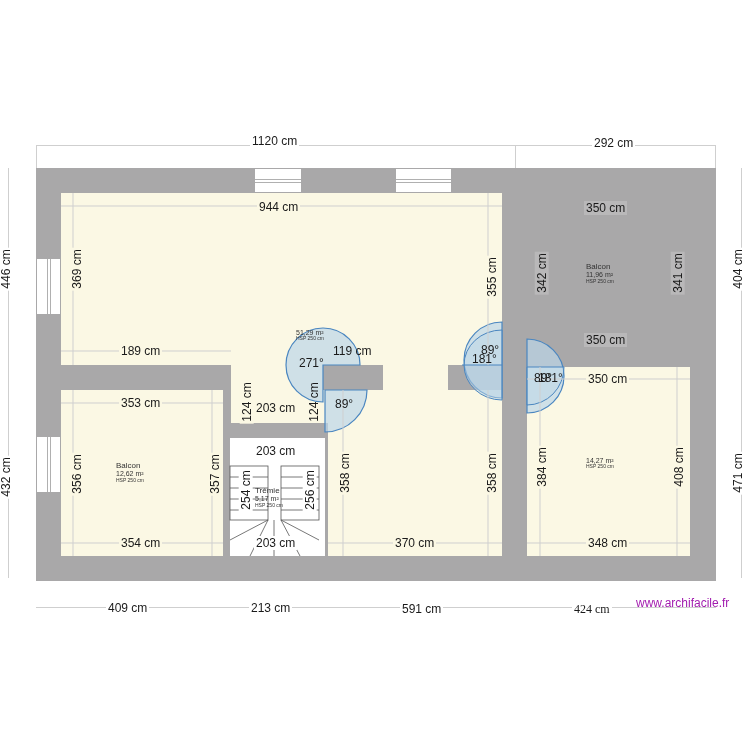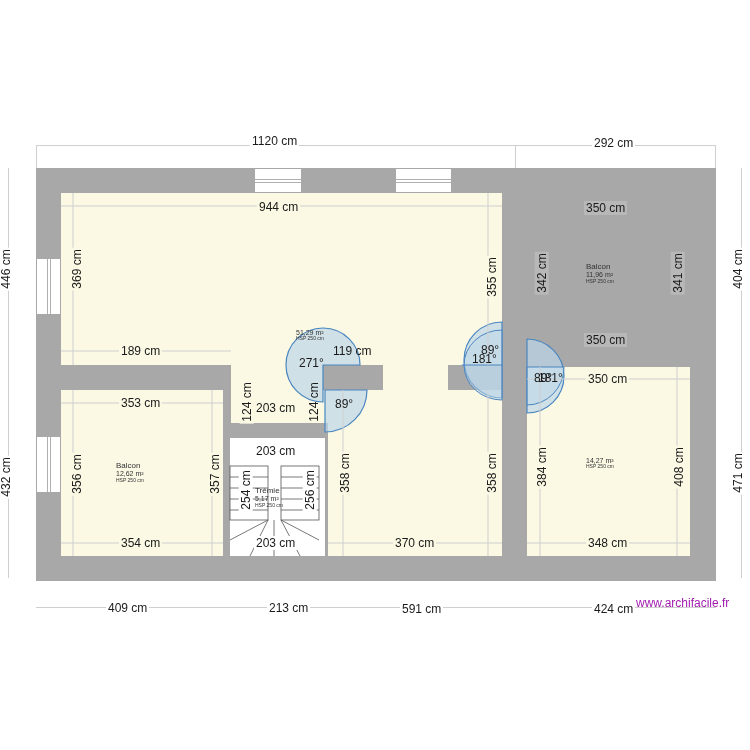--- a/index.html
+++ b/index.html
@@ -42,23 +42,23 @@
   <div class="dimline" style="left:741px;top:168px;width:1px;height:410px;"></div>
   <div class="dimline" style="left:36px;top:607px;width:680px;height:1px;"></div>
 
   <span class="dim bgw" style="left:250px;top:134px;">1120 cm</span>
   <span class="dim bgw" style="left:592px;top:136px;">292 cm</span>
   <span class="dim vert bgw" style="left:-16px;top:262px;">446 cm</span>
   <span class="dim vert bgw" style="left:-16px;top:470px;">432 cm</span>
   <span class="dim vert bgw" style="left:716px;top:262px;">404 cm</span>
   <span class="dim vert bgw" style="left:716px;top:466px;">471 cm</span>
   <span class="dim bgw" style="left:106px;top:601px;">409 cm</span>
-  <span class="dim bgw" style="left:267px;top:601px;">213 cm</span>
+  <span class="dim bgw" style="left:249px;top:601px;">213 cm</span>
   <span class="dim bgw" style="left:400px;top:602px;">591 cm</span>
-  <span class="dim bgw" style="left:592px;top:602px;">424 cm</span>
+  <span class="dim bgw" style="left:572px;top:602px;font-family:Liberation Serif, serif;">424 cm</span>
 
   <div class="wall" style="left:36px;top:168px;width:680px;height:413px;"></div>
 
   <div class="room" style="left:61px;top:193px;width:441px;height:172px;"></div>
 
   <div class="room" style="left:231px;top:365px;width:97px;height:58px;"></div>
 
   <div class="room" style="left:328px;top:390px;width:174px;height:166px;"></div>
   <div class="room" style="left:383px;top:365px;width:119px;height:25px;"></div>
   <div class="room" style="left:328px;top:365px;width:0px;height:25px;"></div>

